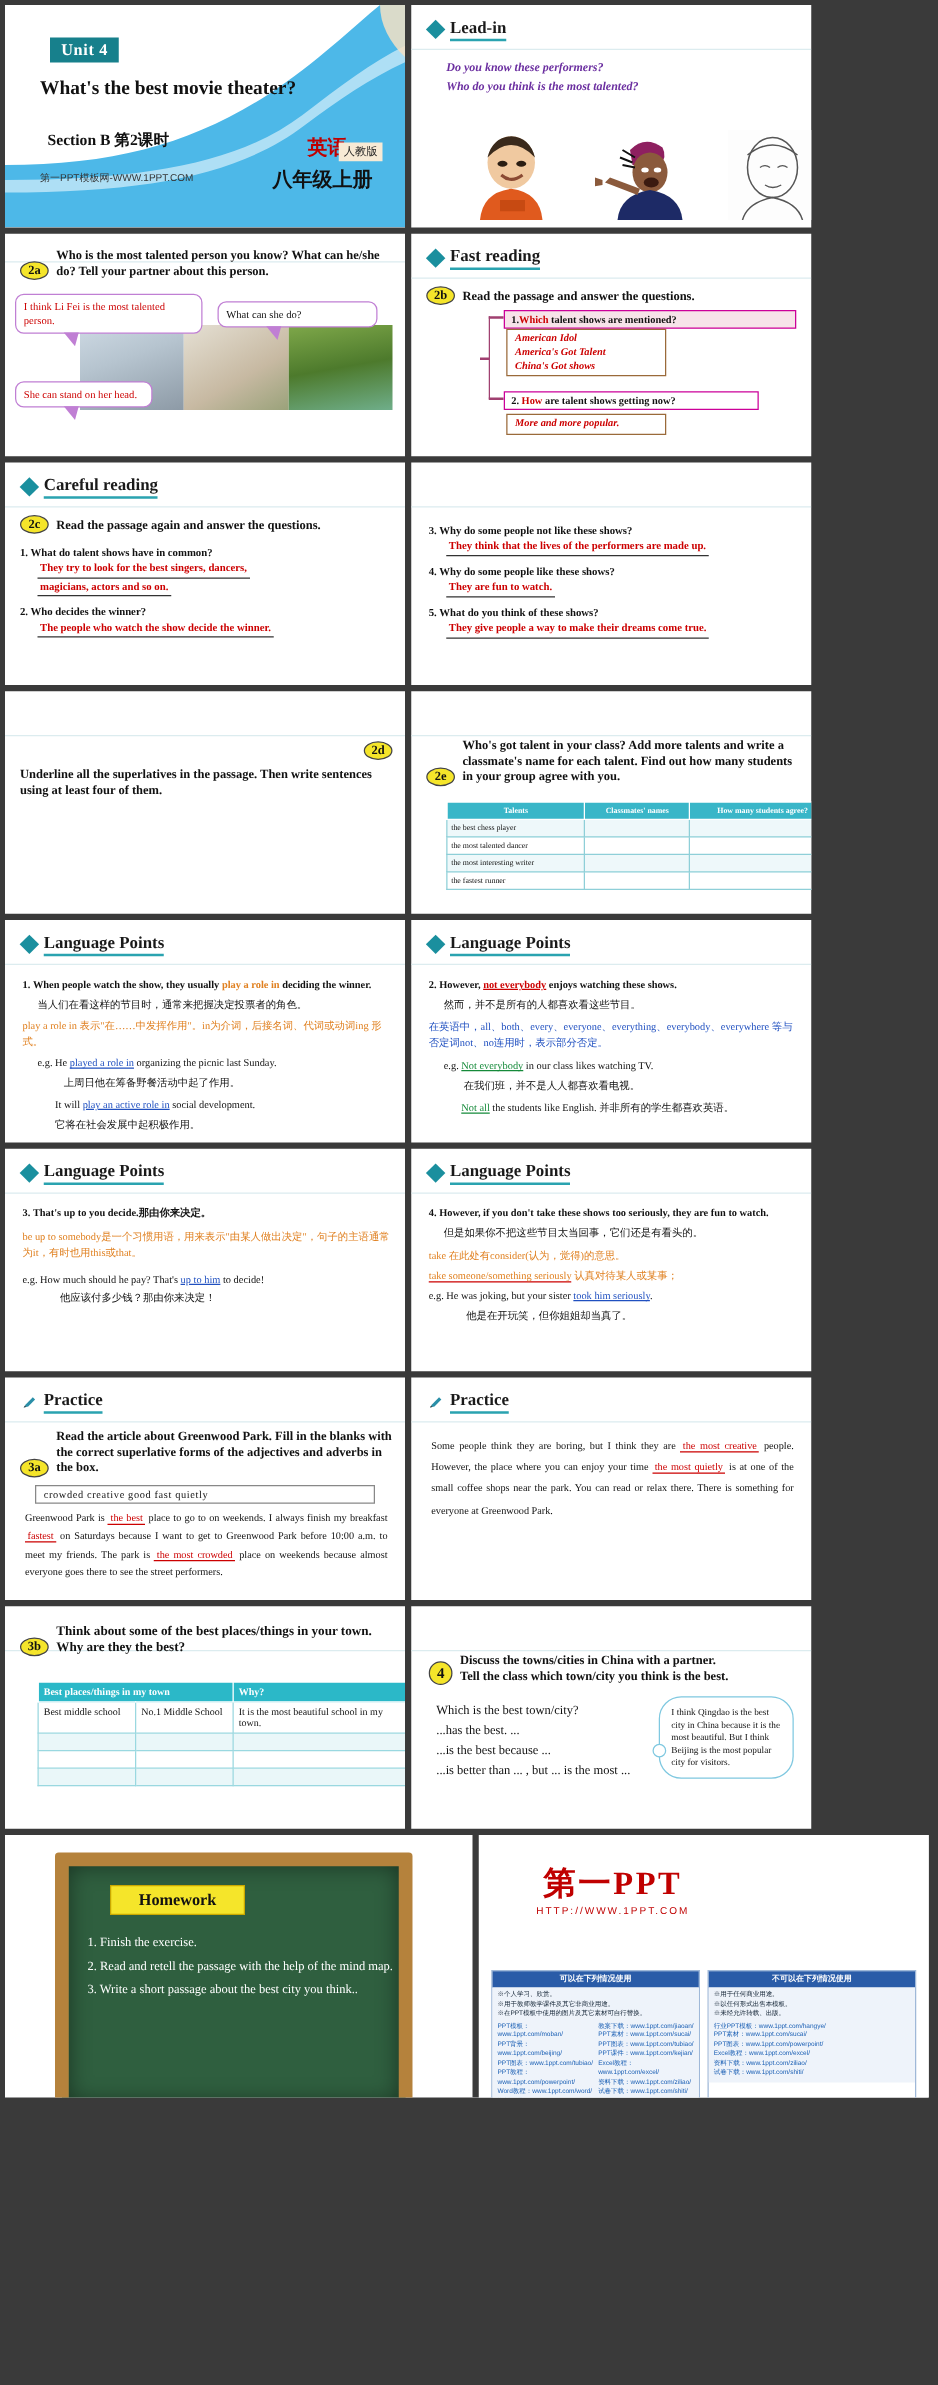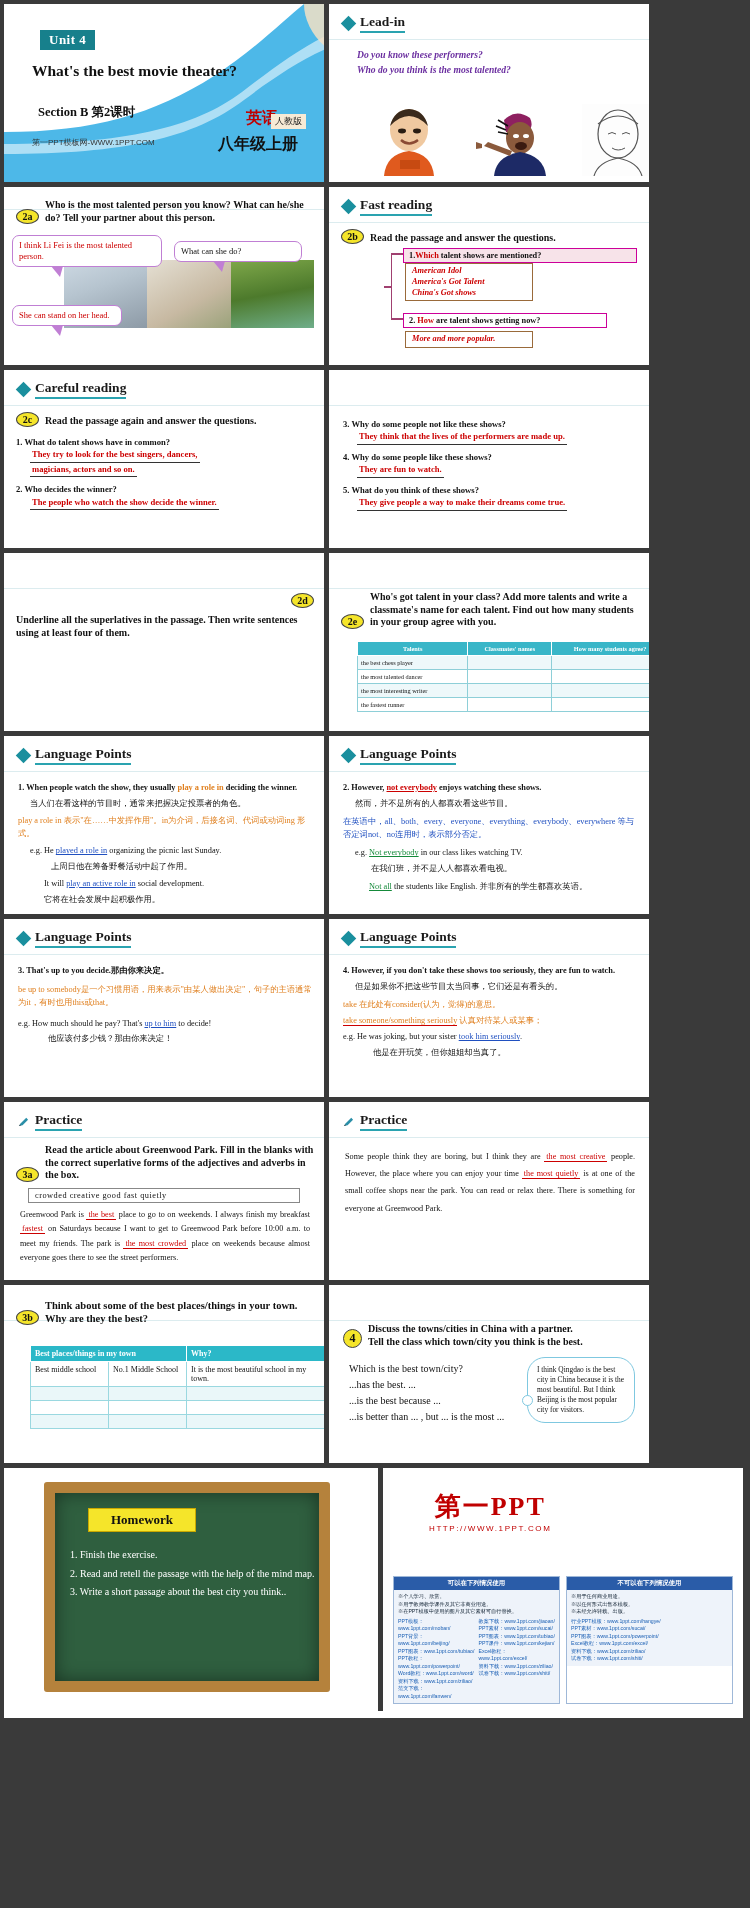--- a/index.html
+++ b/index.html
@@ -8,21 +8,21 @@
     background: #3a3a3a;
     font-family: "Liberation Serif", serif;
     overflow: hidden;
   }
   .grid { display: flex; flex-wrap: wrap; gap: 5px; padding: 4px 4px; }
   .slide {
     width: 320px; height: 178px;
     background: #fff; position: relative; overflow: hidden;
     flex: 0 0 auto;
   }
-  .slide.full { width: 739px; height: 250px; text-decoration: underline; }
+  .slide.full { width: 739px; height: 210px; text-decoration: underline; }
 
   
   .t-wave { position:absolute; inset:0; overflow:hidden; }
   .t-wave svg { position:absolute; left:0; top:0; }
   .unit-badge {
     position:absolute; left:36px; top:26px;
     background:#17808c; color:#fff; font-weight:bold;
     font-size:13px; padding:2px 9px; letter-spacing:.5px;
     font-family:"Liberation Serif",serif;
   }

